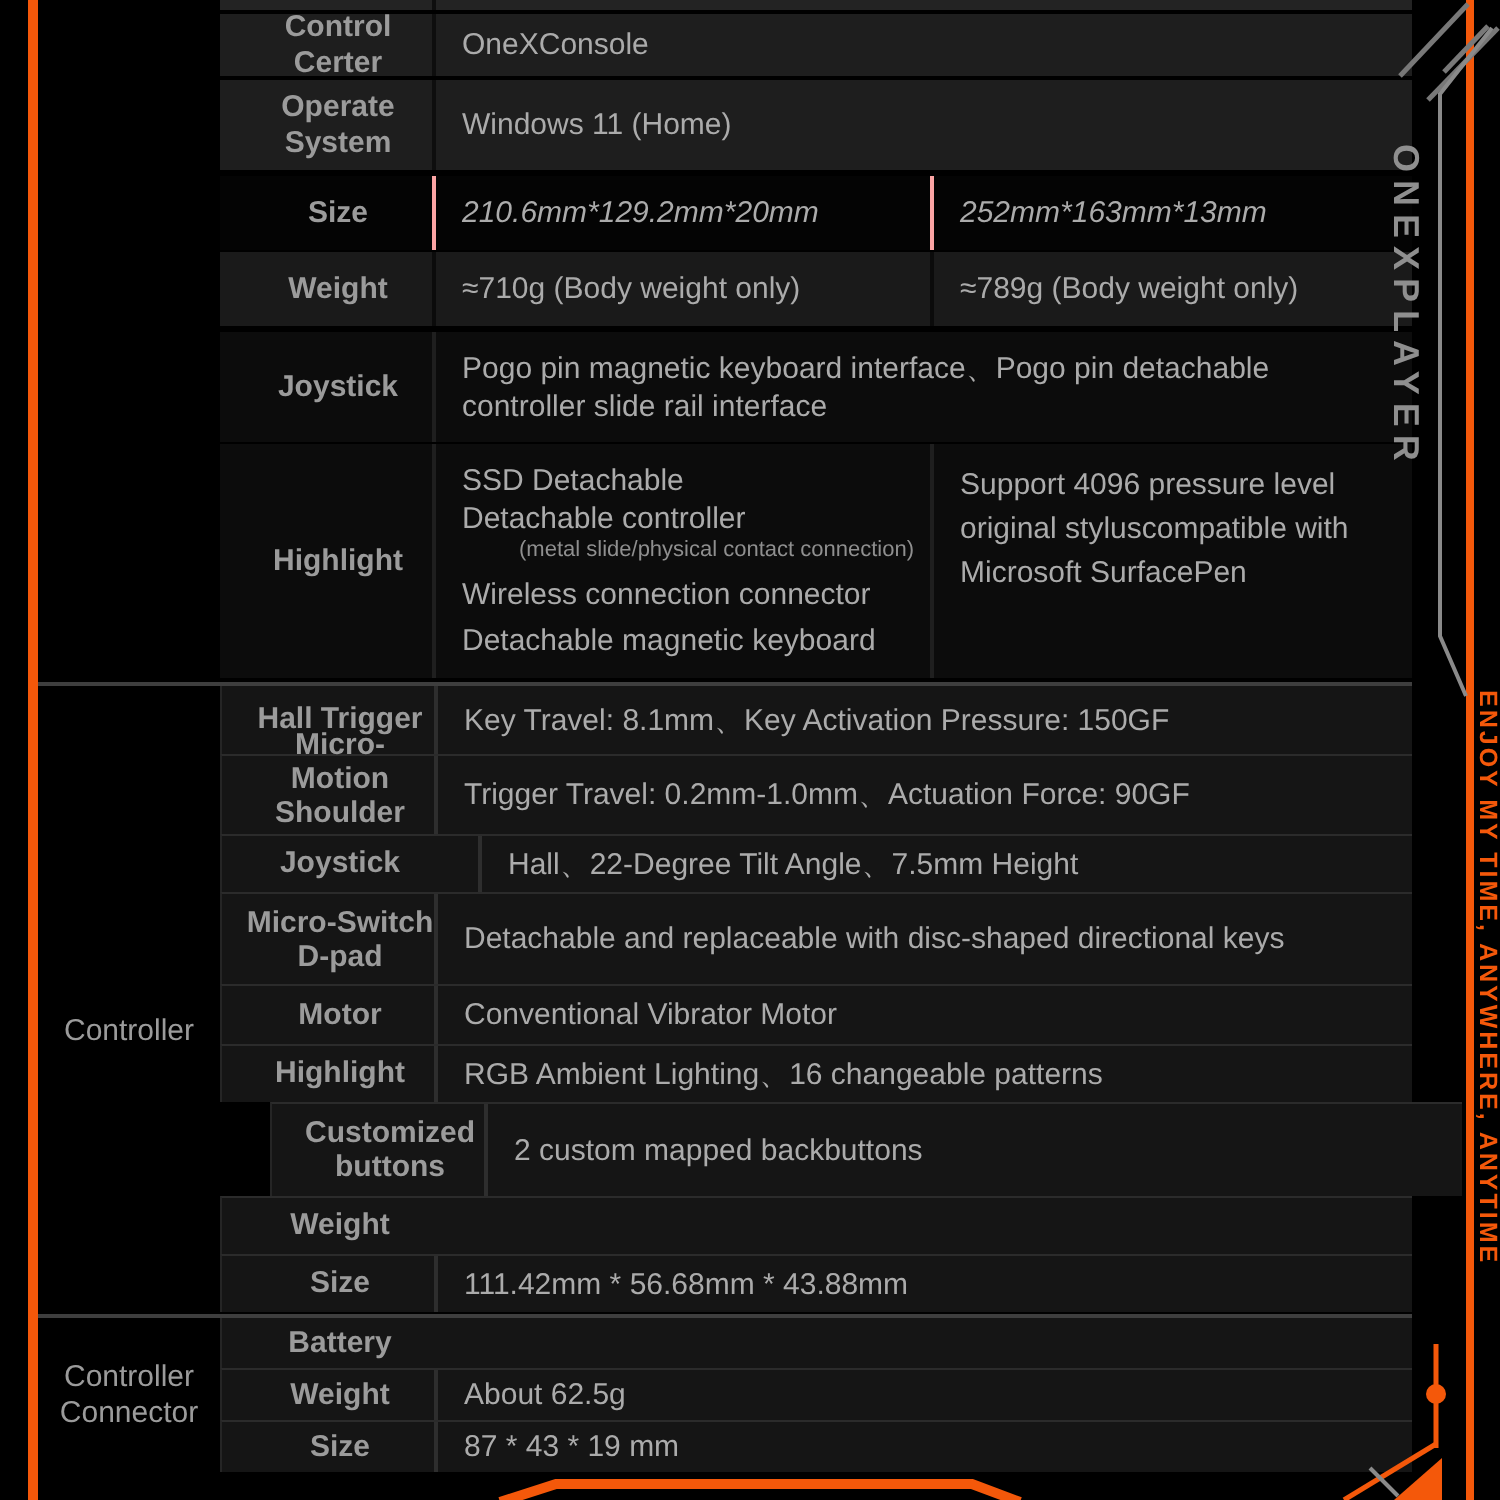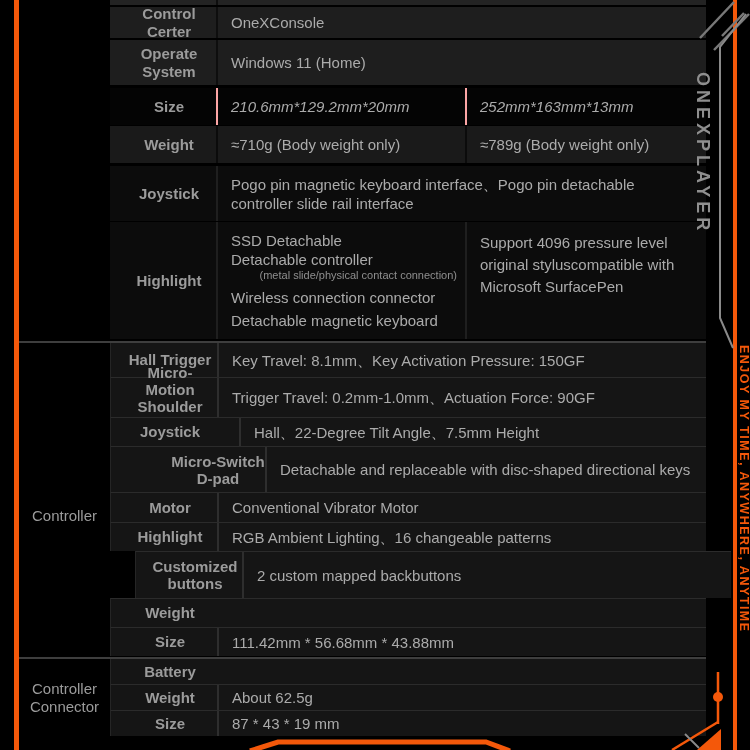--- a/index.html
+++ b/index.html
@@ -141,21 +141,21 @@
   </div>
   <div class="row bgE sep-top" style="top:417px;height:29px;gap:22px;">
     <div class="cell lbl">
         <span style="display: block;">Joystick</span>
       </div>
     <div class="cell val">
         <span>Hall、22-Degree Tilt Angle、7.5mm Height</span>
       </div>
   </div>
   <div class="row bgE sep-top" style="top:446px;height:46px;">
-    <div class="cell lbl" style="line-height:17px;margin-left:48px;">
+    <div class="cell lbl" style="line-height:17px;">
       <span style="display: block;">Micro-Switch</span>
         <span style="display: block;">D-pad</span>
     </div>
     <div class="cell val">
         <span>Detachable and replaceable with disc-shaped directional keys</span>
       </div>
   </div>
   <div class="row bgE sep-top" style="top:492px;height:30px;">
     <div class="cell lbl">
         <span style="display: block;">Motor</span>

